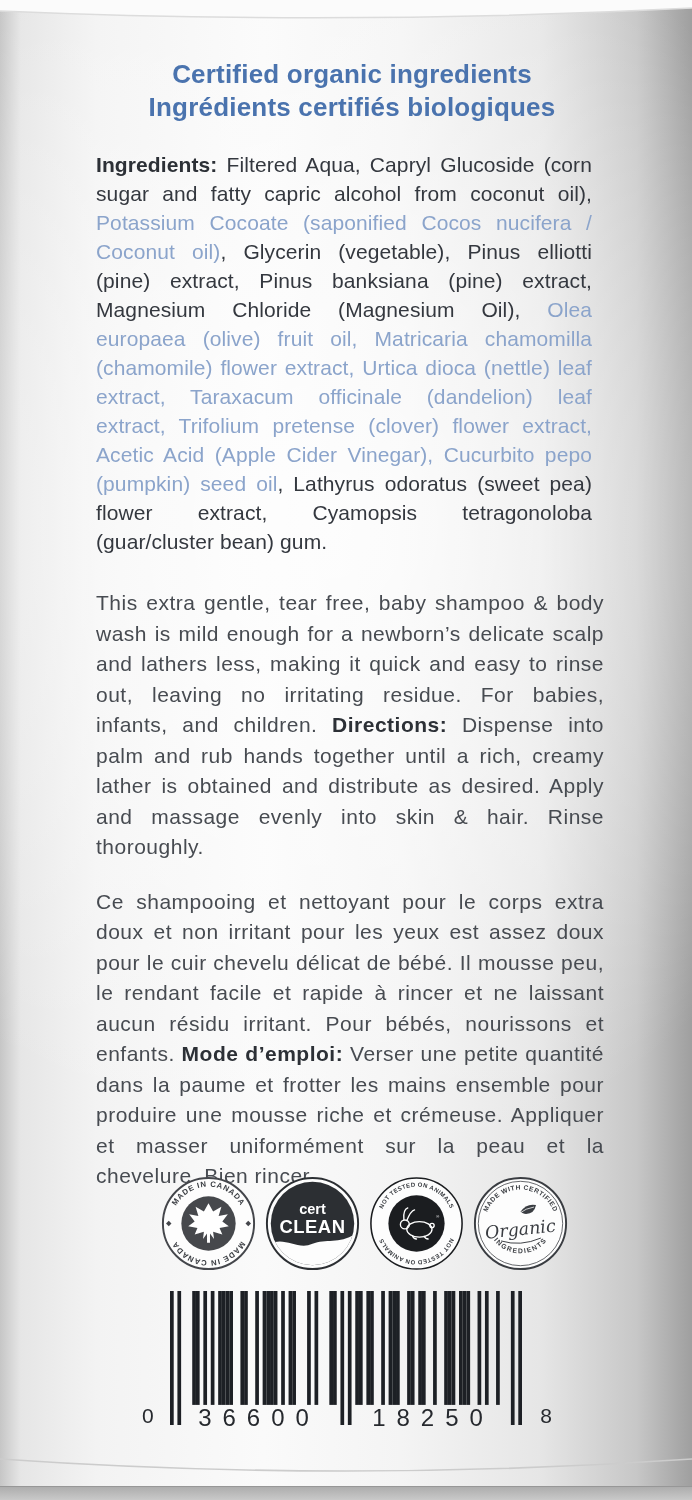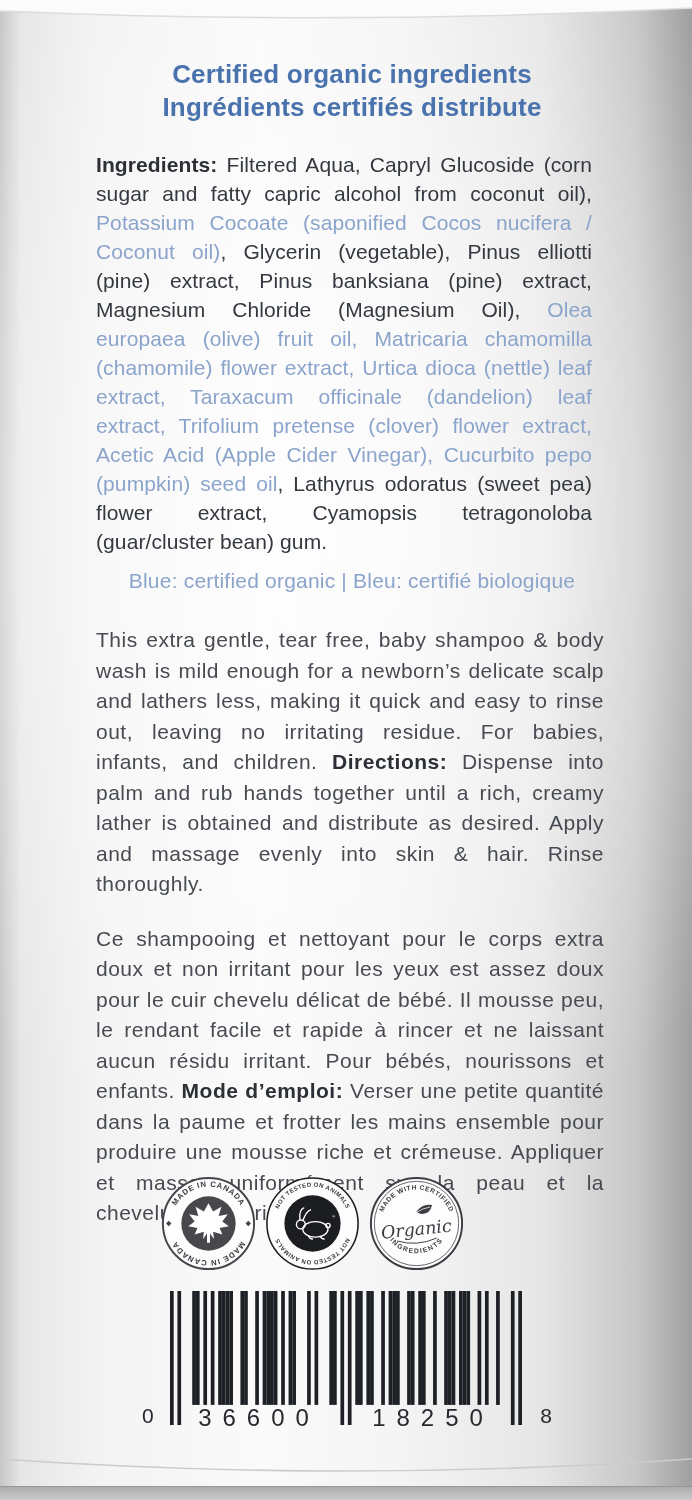--- a/index.html
+++ b/index.html
@@ -43,26 +43,25 @@
 <div class="stage">
 
   <svg class="seam-top" viewBox="0 0 692 30" preserveAspectRatio="none">
     <path d="M0,0 H692 V8 Q346,26 0,11 Z" fill="#fbfbfb" stroke="none"></path>
     <path d="M0,11 Q346,26 692,8" fill="none" stroke="#dcdcdc" stroke-width="1.5"></path>
   </svg>
 
   <div class="content">
     <h1 class="heading">
       <span>Certified organic ingredients</span><br>
-      <span>Ingrédients certifiés distribute</span>
+      <span>Ingrédients certifiés biologiques</span>
     </h1>
 
     <p class="ingredients"><span class="seg-bold">Ingredients: </span><span class="seg-dark">Filtered Aqua, Capryl Glucoside (corn sugar and fatty capric alcohol from coconut oil), </span><span class="seg-blue">Potassium Cocoate (saponified Cocos nucifera / Coconut oil)</span><span class="seg-dark">, Glycerin (vegetable), Pinus elliotti (pine) extract, Pinus banksiana (pine) extract, Magnesium Chloride (Magnesium Oil), </span><span class="seg-blue">Olea europaea (olive) fruit oil, Matricaria chamomilla (chamomile) flower extract, Urtica dioca (nettle) leaf extract, Taraxacum officinale (dandelion) leaf extract, Trifolium pretense (clover) flower extract, Acetic Acid (Apple Cider Vinegar), Cucurbito pepo (pumpkin) seed oil</span><span class="seg-dark">, Lathyrus odoratus (sweet pea) flower extract, Cyamopsis tetragonoloba (guar/cluster bean) gum.</span></p>
 
-    <p class="blue-note">Blue: certified organic | Bleu: certifié biologique</p>
 
     <p class="desc en"><span class="seg-dark">This extra gentle, tear free, baby shampoo &amp; body wash is mild enough for a newborn’s delicate scalp and lathers less, making it quick and easy to rinse out, leaving no irritating residue. For babies, infants, and children. </span><span class="seg-bold">Directions: </span><span class="seg-dark">Dispense into palm and rub hands together until a rich, creamy lather is obtained and distribute as desired. Apply and massage evenly into skin &amp; hair. Rinse thoroughly.</span></p>
 
     <p class="desc fr"><span class="seg-dark">Ce shampooing et nettoyant pour le corps extra doux et non irritant pour les yeux est assez doux pour le cuir chevelu délicat de bébé. Il mousse peu, le rendant facile et rapide à rincer et ne laissant aucun résidu irritant. Pour bébés, nourissons et enfants. </span><span class="seg-bold">Mode d’emploi: </span><span class="seg-dark">Verser une petite quantité dans la paume et frotter les mains ensemble pour produire une mousse riche et crémeuse. Appliquer et masser uniformément sur la peau et la chevelure. Bien rincer.</span></p>
   </div>
 
   <div class="badges">
 
     <div class="badge">
       <svg viewBox="0 0 100 100">
@@ -79,20 +78,34 @@
         </text>
         <rect x="7" y="48" width="4" height="4" transform="rotate(45 9 50)" fill="#44464b"></rect>
         <rect x="89" y="48" width="4" height="4" transform="rotate(45 91 50)" fill="#44464b"></rect>
         <circle cx="50" cy="50" r="28" fill="#46484c"></circle>
         <g transform="translate(50,49) scale(0.95)">
           <path fill="#ffffff" d="M0 -21 L5 -12 L14 -17 L11 -7 L21 -9 L15 -1 L22 4 L12 6 L15 13 L5 10 L6 18 L1.6 12 L1.6 22 L-1.6 22 L-1.6 12 L-6 18 L-5 10 L-15 13 L-12 6 L-22 4 L-15 -1 L-21 -9 L-11 -7 L-14 -17 L-5 -12 Z"></path>
         </g>
       </svg>
     </div>
 
+    <div class="badge">
+      <svg viewBox="0 0 100 100">
+        <defs>
+            <clipPath id="ccClip">
+              <circle cx="50" cy="50" r="43"></circle>
+            </clipPath>
+          </defs>
+        <circle cx="50" cy="50" r="47" fill="#fdfdfd" stroke="#2c2f33" stroke-width="2"></circle>
+        <circle cx="50" cy="50" r="43" fill="#2c2f33"></circle>
+        <path clip-path="url(#ccClip)" d="M5,72 C 20,62 34,78 50,71 C 64,65 78,72 95,60 L95,95 L5,95 Z" fill="#fdfdfd"></path>
+        <text x="50" y="40" text-anchor="middle" font-size="15" fill="#ffffff" font-weight="600">cert</text>
+        <text x="50" y="60" text-anchor="middle" font-size="19" fill="#ffffff" font-weight="700" letter-spacing="0.5">CLEAN</text>
+      </svg>
+    </div>
 
     <div class="badge">
       <svg viewBox="0 0 100 100">
         <defs>
           <path id="ntTop" d="M 12,50 A 38,38 0 0 1 88,50"></path>
           <path id="ntBot" d="M 88,50 A 38,38 0 0 1 12,50"></path>
         </defs>
         <circle cx="50" cy="50" r="47" fill="#fdfdfd" stroke="#1b1d20" stroke-width="1.6"></circle>
         <text class="badge-arc-text" font-size="6.2" letter-spacing="0.4" fill="#1b1d20">
           <textPath href="#ntTop" startOffset="50%" text-anchor="middle">NOT TESTED ON ANIMALS</textPath>

